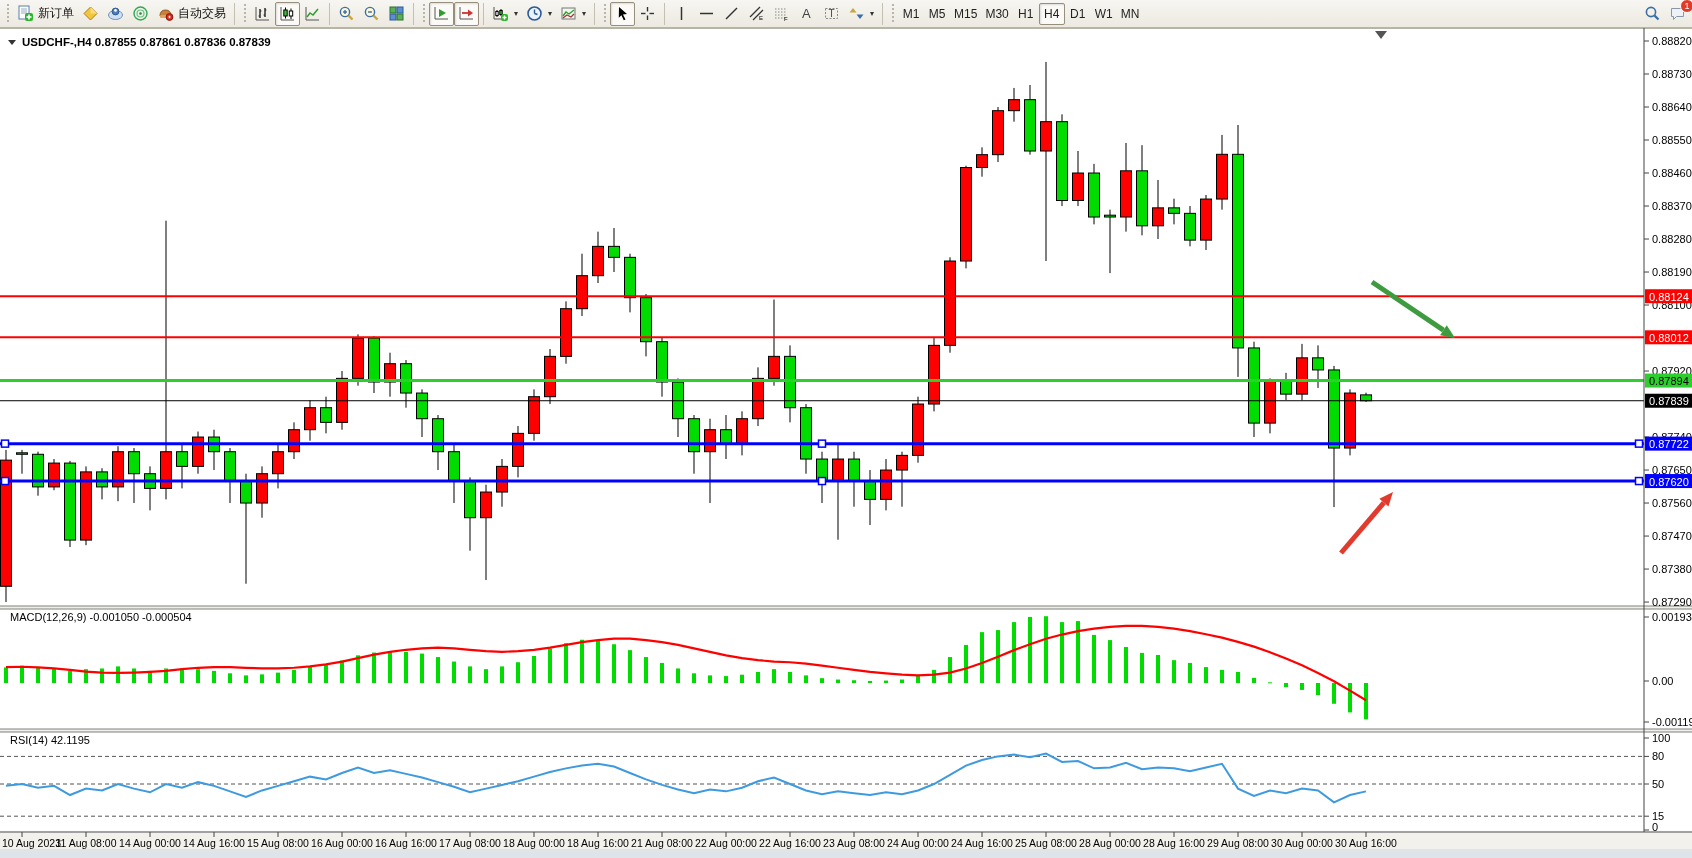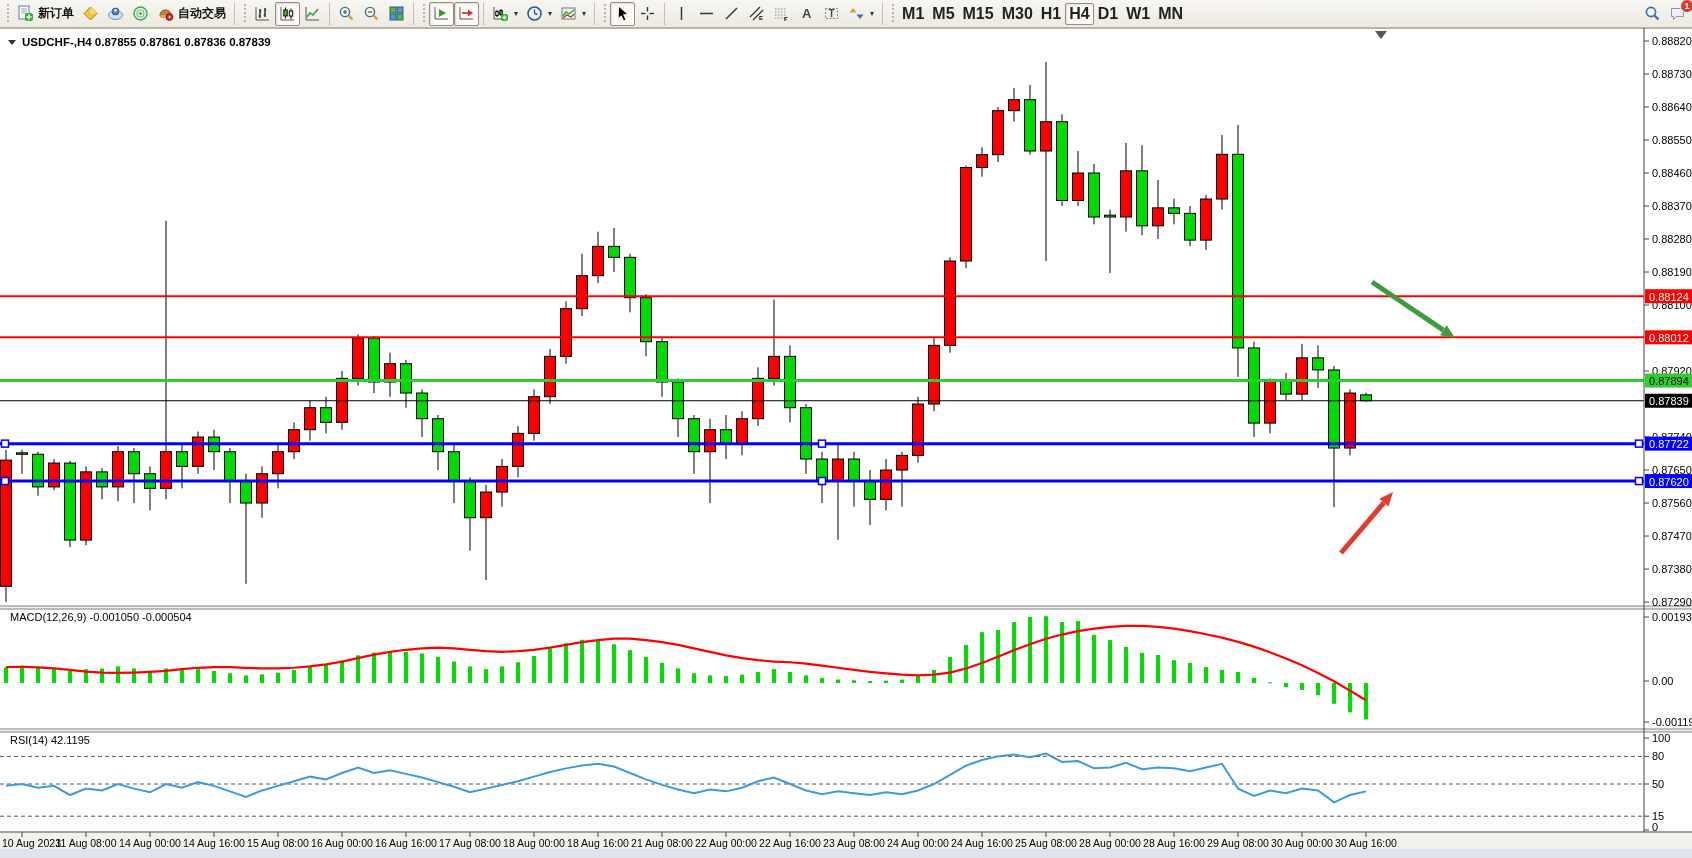--- a/index.html
+++ b/index.html
@@ -1,27 +1,27 @@
 <!DOCTYPE html>
 <html><head>
 <meta charset="utf-8">
 <style>
   html,body{margin:0;padding:0;background:#d4d0c8;font-family:"Liberation Sans","DejaVu Sans",sans-serif;}
   #app{position:relative;width:1692px;height:858px;background:#fff;overflow:hidden;}
   
   #toolbar{position:absolute;left:0;top:0;width:1692px;height:28px;background:linear-gradient(#f7f6f2,#ece9e0);
-    border-bottom:1px solid #b8b4a6;display:flex;align-items:center;padding:0 2px;box-sizing:border-box;font-weight:bold;}
+    border-bottom:1px solid #b8b4a6;display:flex;align-items:center;padding:0 2px;box-sizing:border-box;}
   .tb-grip{width:5px;height:20px;margin:0 3px;background:repeating-linear-gradient(to bottom,#b9b5a8 0 2px,transparent 2px 4px);background-size:2px 100%;background-repeat:no-repeat;background-position:center;}
   .tb-sep{width:1px;height:22px;background:#c3bfb1;margin:0 4px;}
   .tb-btn{height:24px;min-width:24px;display:flex;align-items:center;justify-content:center;gap:4px;
     padding:0 3px;border:1px solid transparent;border-radius:2px;box-sizing:border-box;cursor:default;}
   .tb-btn.active{border-color:#968f7e;background:#fbfaf6;box-shadow:inset 1px 1px 2px rgba(0,0,0,.12);}
   .tb-btn .lbl{font-size:12px;color:#111;white-space:nowrap;}
   .tb-btn .caret{font-size:8px;color:#333;margin-left:1px;}
-  .tf-btn{height:22px;min-width:26px;display:flex;align-items:center;justify-content:center;font-size:16px;color:#222;
+  .tf-btn{height:22px;min-width:26px;display:flex;align-items:center;justify-content:center;font-size:12px;color:#222;
     border:1px solid transparent;border-radius:2px;padding:0 3px;box-sizing:border-box;}
   .tf-btn.active{border-color:#968f7e;background:#fbfaf6;box-shadow:inset 1px 1px 2px rgba(0,0,0,.12);}
   #tb-right{margin-left:auto;display:flex;align-items:center;}
   .badge{position:absolute;right:-5px;top:-4px;background:#e03a28;color:#fff;font-size:9px;min-width:12px;height:12px;
     border-radius:7px;display:flex;align-items:center;justify-content:center;border:1px solid #fff;}
   .icon16{width:17px;height:17px;display:block;}
   
   #chartwrap{position:absolute;left:0;top:28px;width:1692px;height:830px;background:#fff;}
   svg text{font-family:"Liberation Sans","DejaVu Sans",sans-serif;}
 </style>

